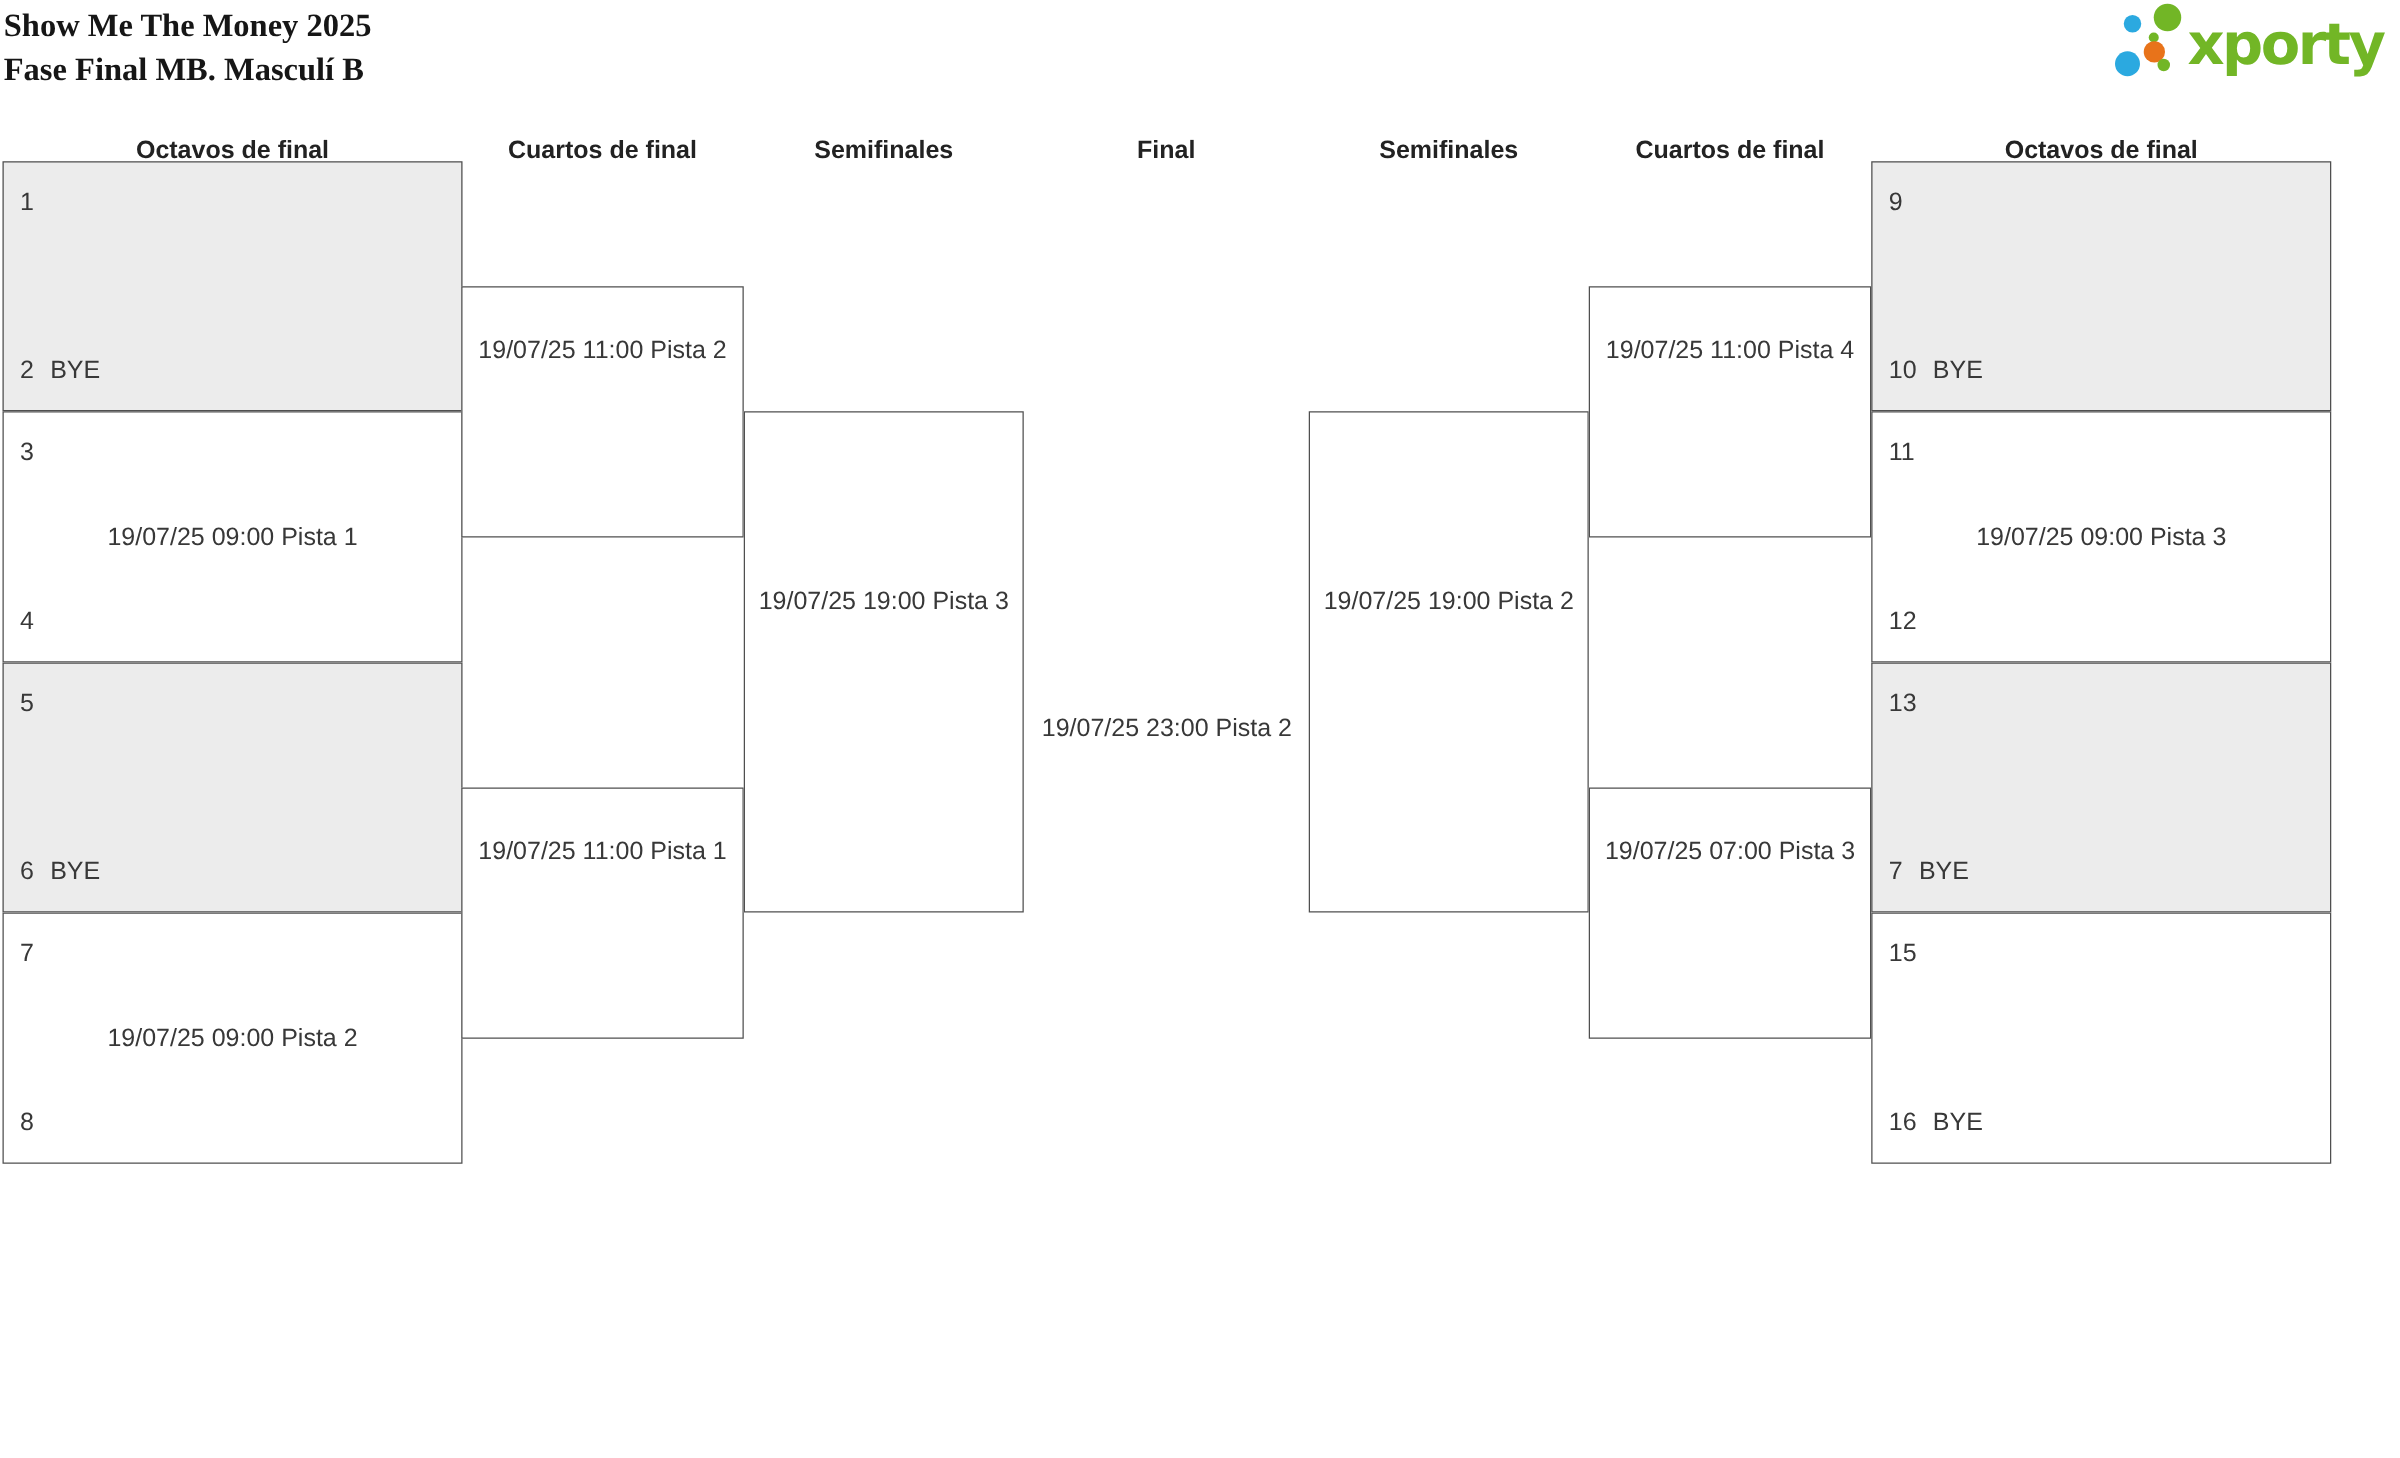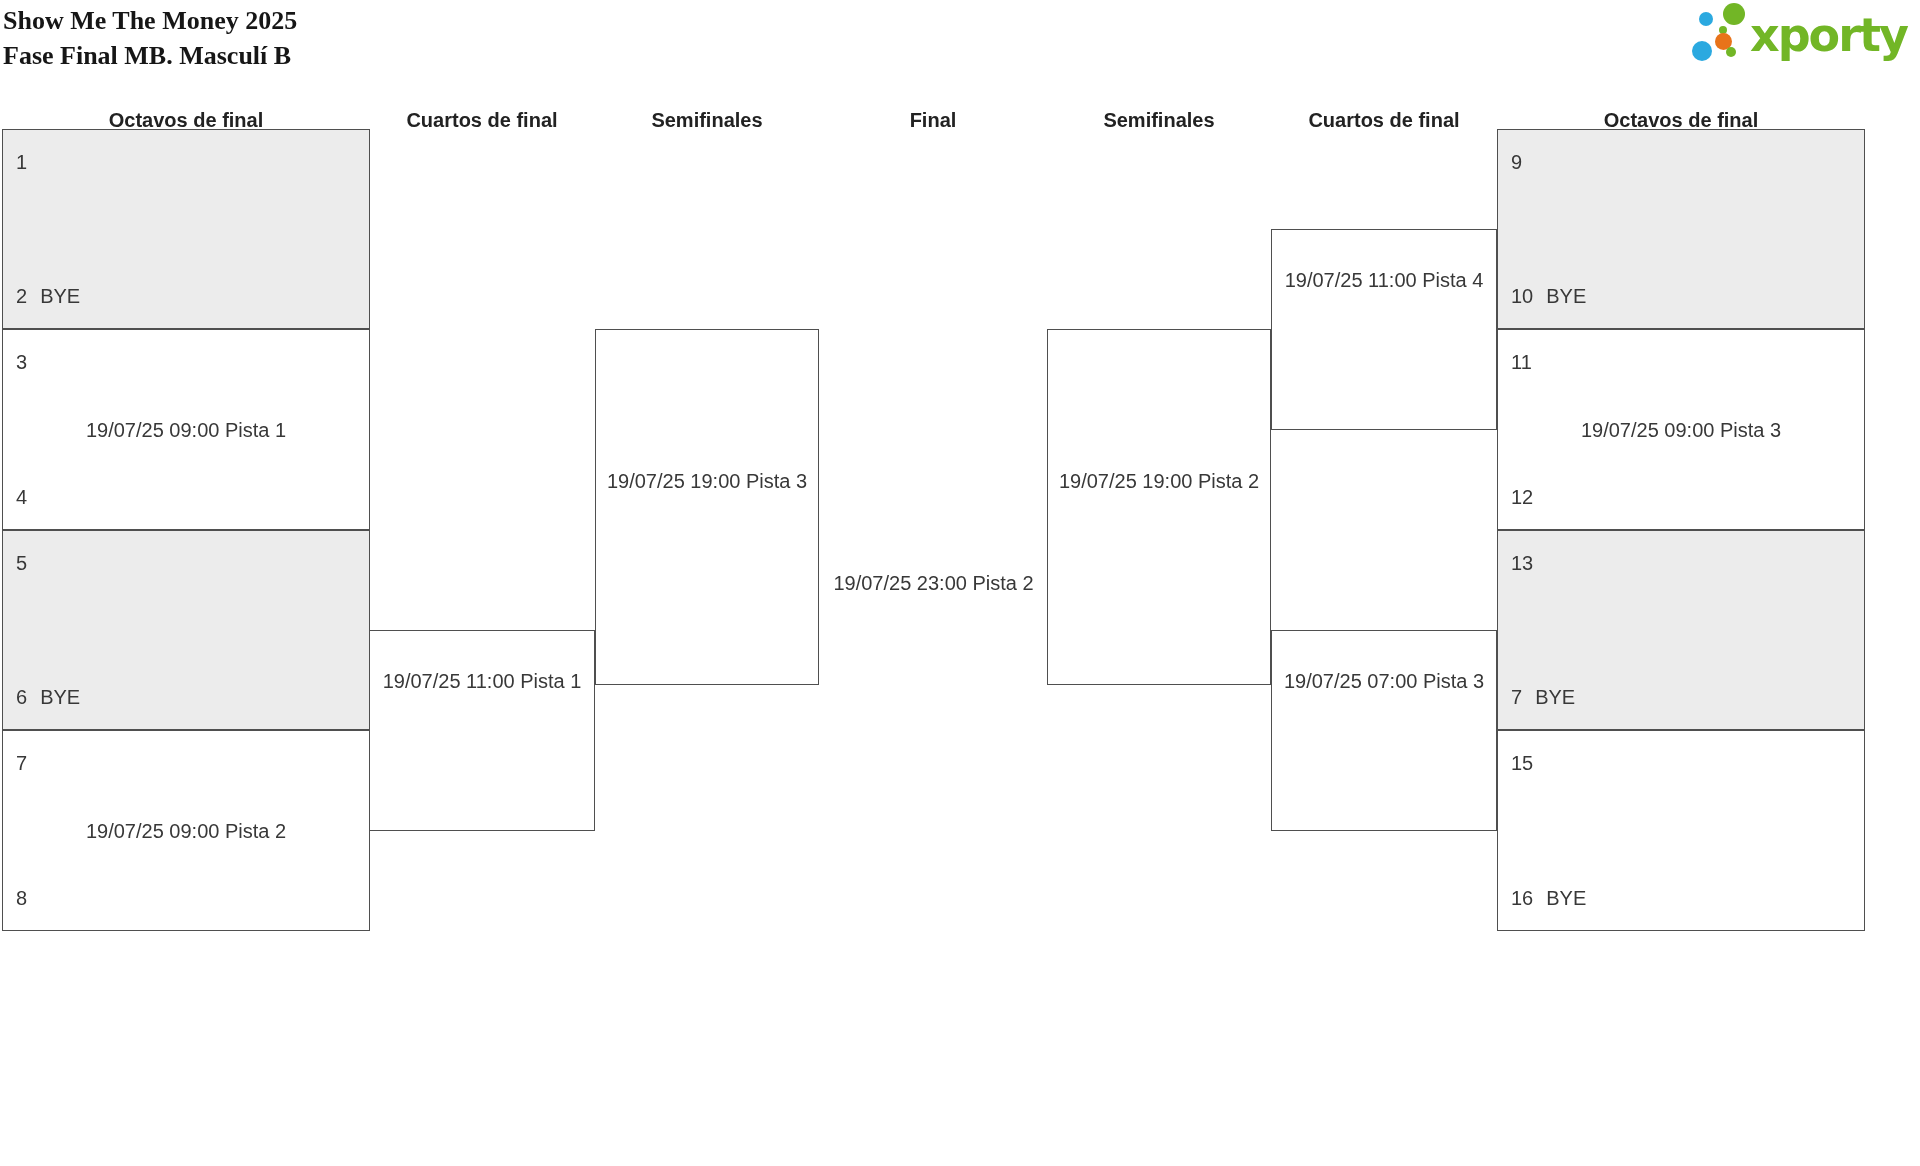--- a/index.html
+++ b/index.html
@@ -37,21 +37,21 @@
   .octr{left:1497px;width:368px;}
   .m-a{top:129px;height:200px;}
   .m-b{top:329px;height:201px;}
   .m-c{top:530px;height:200px;}
   .m-d{top:730px;height:201px;}
 
   .quarter{width:226px;height:201px;}
   .ql{left:369px;} .qr{left:1271px;}
   .q-top{top:229px;} .q-bot{top:630px;}
 
-  .semi{width:224px;top:329px;height:356px;}
+  .semi{width:224px;top:329px;height:401px;}
   .sl{left:595px;} .sr{left:1047px;padding-left:32px;}
 
   
   .slot{position:absolute;left:13px;font-size:20px;line-height:26px;color:#383838;white-space:nowrap;}
   .slot-top{top:19px;}
   .slot-bottom{bottom:19px;}
   .pname{margin-left:13px;text-align:right;}
 
   .match-date{position:absolute;left:0;right:0;text-align:center;
               font-size:20px;line-height:24px;color:#383838;white-space:nowrap;}
@@ -123,20 +123,23 @@
   <div class="match octl m-d">
     <div class="slot slot-top">
       <span class="seed">7</span><span class="pname"></span>
     </div>
     <div class="match-date oct-date">19/07/25 09:00 Pista 2</div>
     <div class="slot slot-bottom">
       <span class="seed">8</span><span class="pname"></span>
     </div>
   </div>
 
+  <div class="match quarter ql q-top">
+    <div class="match-date q-date">19/07/25 11:00 Pista 2</div>
+  </div>
   <div class="match quarter ql q-bot">
     <div class="match-date q-date">19/07/25 11:00 Pista 1</div>
   </div>
 
   <div class="match semi sl">
     <div class="match-date s-date">19/07/25 19:00 Pista 3</div>
   </div>
 
   <div class="final-label">19/07/25 23:00 Pista 2</div>
 

